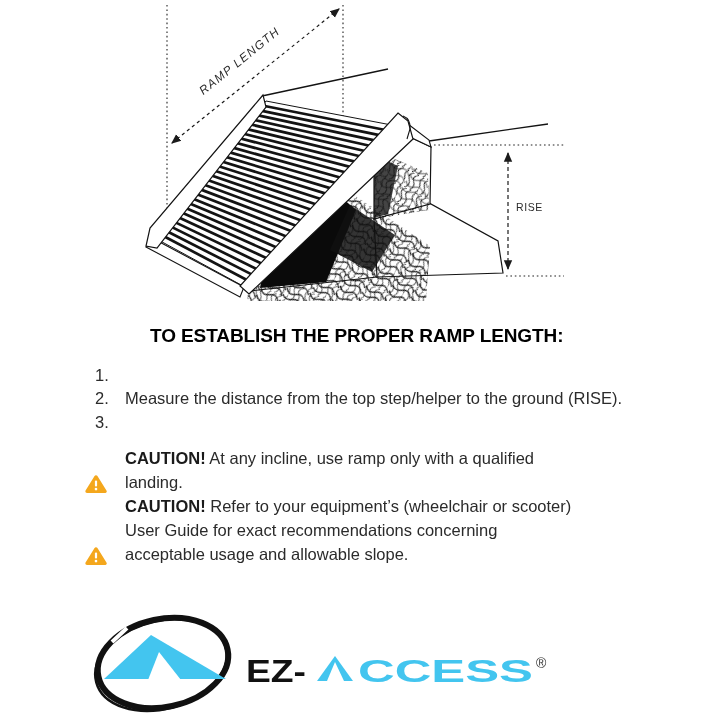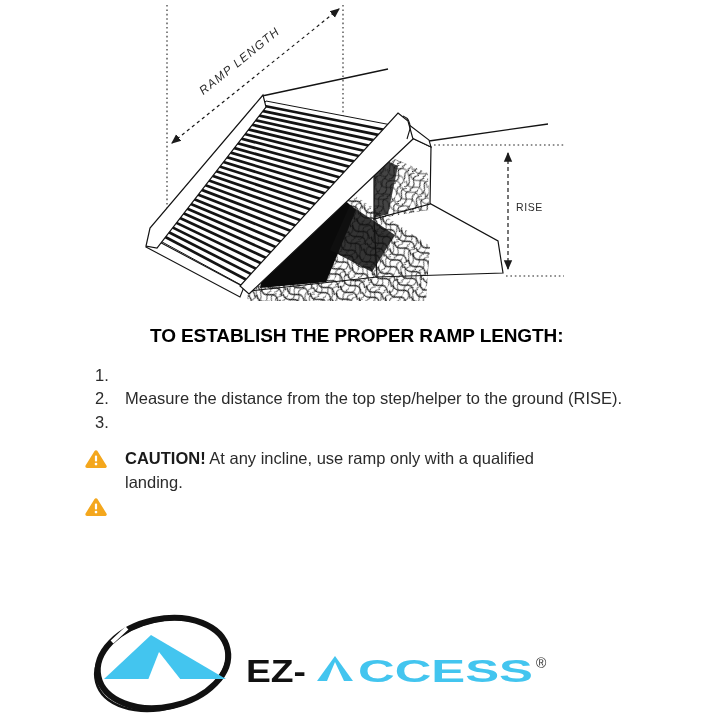--- a/index.html
+++ b/index.html
@@ -10,21 +10,21 @@
   svg{display:block;}
   .diagram{position:absolute;left:0;top:0;}
   .heading{
     position:absolute;left:130px;top:325px;
     font-weight:bold;font-size:19px;color:#000;letter-spacing:-0.1px;white-space:nowrap;margin-left:20px;
   }
   .steps{position:absolute;left:95px;top:364px;font-size:16.5px;line-height:23.4px;}
   .step-row{display:flex;white-space:nowrap;}
   .step-num{width:30px;flex:0 0 30px;}
   .cautions{position:absolute;left:85px;top:446px;width:560px;}
-  .caution{display:flex;align-items:flex-start;}
+  .caution{display:flex;align-items:flex-end;}
   .caution-icon{flex:0 0 22px;width:22px;margin-right:18px;padding-top:3px;}
   .caution-text{font-size:16.5px;line-height:24px;}
   .caution-text b{color:#1a1a1a;}
   .logo{position:absolute;left:0;top:600px;}
   .cyan{fill:var(--cyan,#43c5ef);}
 </style>
 </head>
 <body>
 
 <div class="page">
@@ -146,20 +146,26 @@
           <span>At any incline, use ramp only with a qualified</span></div>
         <div>landing.</div>
       </div>
     </div>
     <div class="caution">
       <svg class="caution-icon" width="22" height="20" viewBox="0 0 22 20">
         <polygon points="11,3 20,17.3 2,17.3" fill="#f4a71d" stroke="#f4a71d" stroke-width="3.4" stroke-linejoin="round"></polygon>
         <rect x="9.9" y="6.6" width="2.2" height="6" rx="1" fill="#fff"></rect>
         <circle cx="11" cy="15.1" r="1.35" fill="#fff"></circle>
       </svg>
+      <div class="caution-text">
+        <div><b>CAUTION!</b>
+          <span>Refer to your equipment’s (wheelchair or scooter)</span></div>
+        <div>User Guide for exact recommendations concerning</div>
+        <div>acceptable usage and allowable slope.</div>
+      </div>
     </div>
   </div>
 
   <svg class="logo" width="720" height="120" viewBox="0 0 720 120">
     <g>
       <ellipse cx="163" cy="63" rx="66" ry="44" transform="rotate(-12 163 63)" fill="none" stroke="#111" stroke-width="6"></ellipse>
       <ellipse cx="161" cy="65" rx="67" ry="44" transform="rotate(-15 161 65)" fill="none" stroke="#111" stroke-width="2.5"></ellipse>
       <path d="M112,42 L127,28" stroke="#fff" stroke-width="4" fill="none"></path>
       <path d="M210,100 L226,86" stroke="#fff" stroke-width="4" fill="none"></path>
       <polygon class="cyan" points="104,79 151,35 226,79"></polygon>

